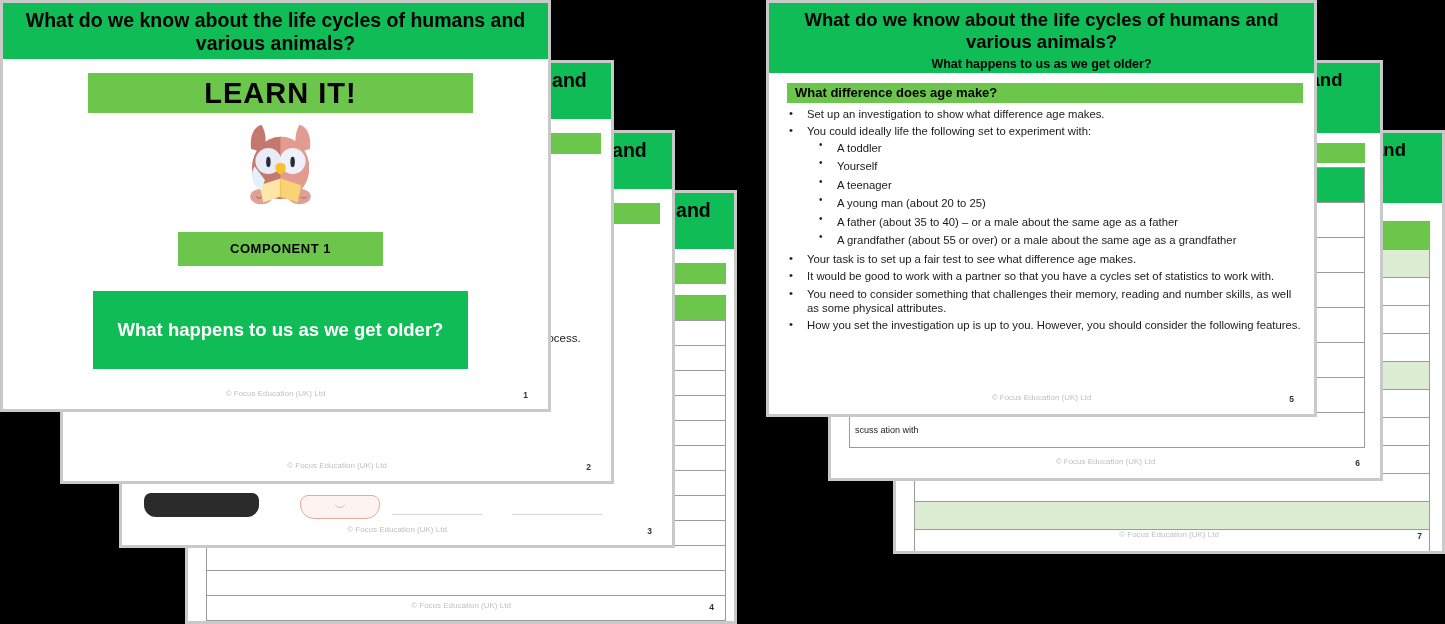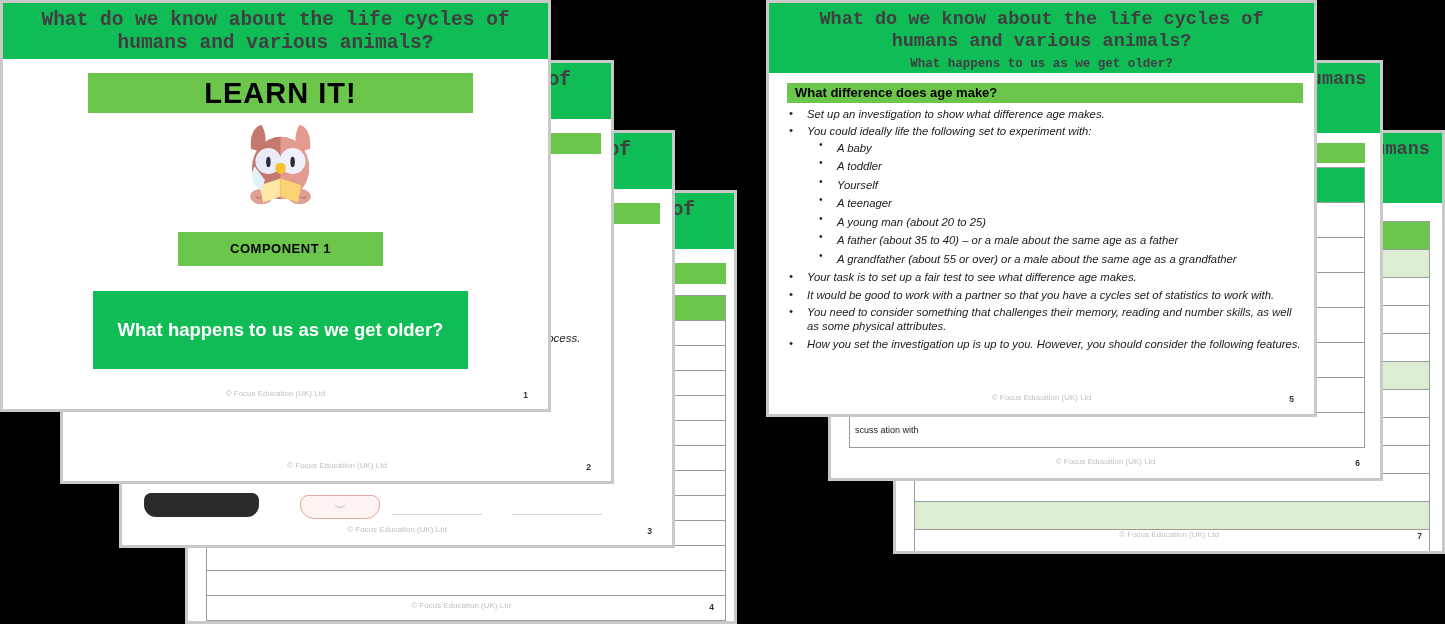--- a/index.html
+++ b/index.html
@@ -12,35 +12,34 @@
     background:#ffffff;
     border:3px solid #c9c9c9;
     box-sizing:border-box;
     overflow:hidden;
   }
   .slide-inner{position:absolute;inset:0;overflow:hidden;}
 
   
   .hdr{
     background:#10bc56;
-    color:#404040;
+    color:#000000;
     text-align:center;
     font-weight:bold;
     box-sizing:border-box;
-    font-family:Liberation Mono, monospace;
   }
   .hdr-title{line-height:1.18;}
   .hdr-sub{font-weight:bold;}
 
   
   .bar-light{background:#6dc64c;color:#000000;font-weight:bold;box-sizing:border-box;}
   .bar-dark{background:#10bc56;color:#fff;font-weight:bold;box-sizing:border-box;}
 
   
-  ul.b{list-style:none;margin:0;padding:0;font-style:italic;}
+  ul.b{list-style:none;margin:0;padding:0;}
   ul.b > li{position:relative;padding-left:30px;margin-bottom:3px;line-height:1.28;}
   ul.b > li:before{content:"\2022";position:absolute;left:12px;top:-1px;color:#222;}
   ul.b ul.b2{list-style:none;margin:2px 0 2px 0;padding:0;}
   ul.b ul.b2 > li{position:relative;padding-left:30px;margin-bottom:4px;line-height:1.28;}
   ul.b ul.b2 > li:before{content:"\2022";position:absolute;left:12px;top:-2px;color:#222;font-size:10px;}
 
   
   .foot{position:absolute;left:0;right:0;text-align:center;color:#c0c0c0;}
   .pnum{position:absolute;color:#333;font-weight:bold;}
 
@@ -376,21 +375,20 @@
     <div class="hdr">
       <div class="hdr-title">What do we know about the life cycles of humans and various animals?</div>
       <div class="hdr-sub">What happens to us as we get older?</div>
     </div>
     <div class="bar-light" id="s5-bar">What difference does age make?</div>
     <ul class="b" id="s5-body">
       <li>Set up an investigation to show what difference age makes.</li>
       <li>
         <span>You could ideally life the following set to experiment with:</span>
         <ul class="b2">
-          <li>A baby</li>
           <li>A toddler</li>
           <li>Yourself</li>
           <li>A teenager</li>
           <li>A young man (about 20 to 25)</li>
           <li>A father (about 35 to 40) – or a male about the same age as a father</li>
           <li>A grandfather (about 55 or over) or a male about the same age as a grandfather</li>
         </ul>
       </li>
       <li>Your task is to set up a fair test to see what difference age makes.</li>
       <li>It would be good to work with a partner so that you have a cycles set of statistics to work with.</li>

